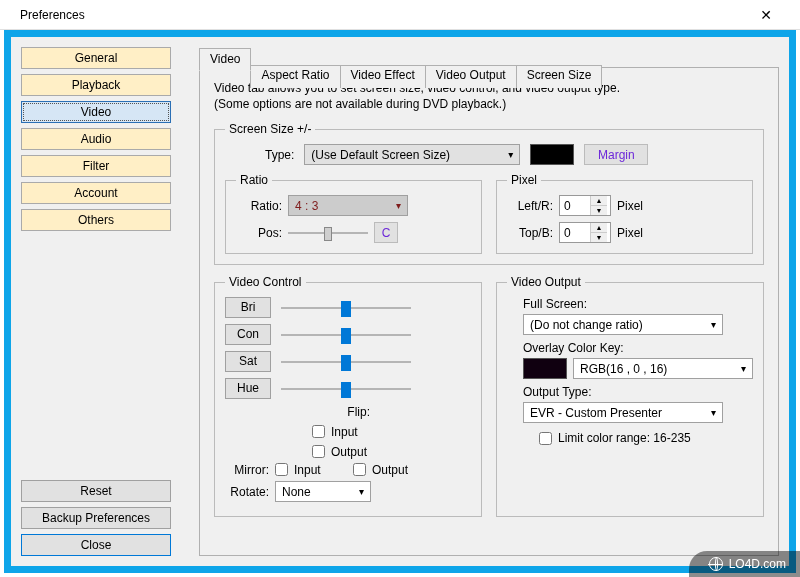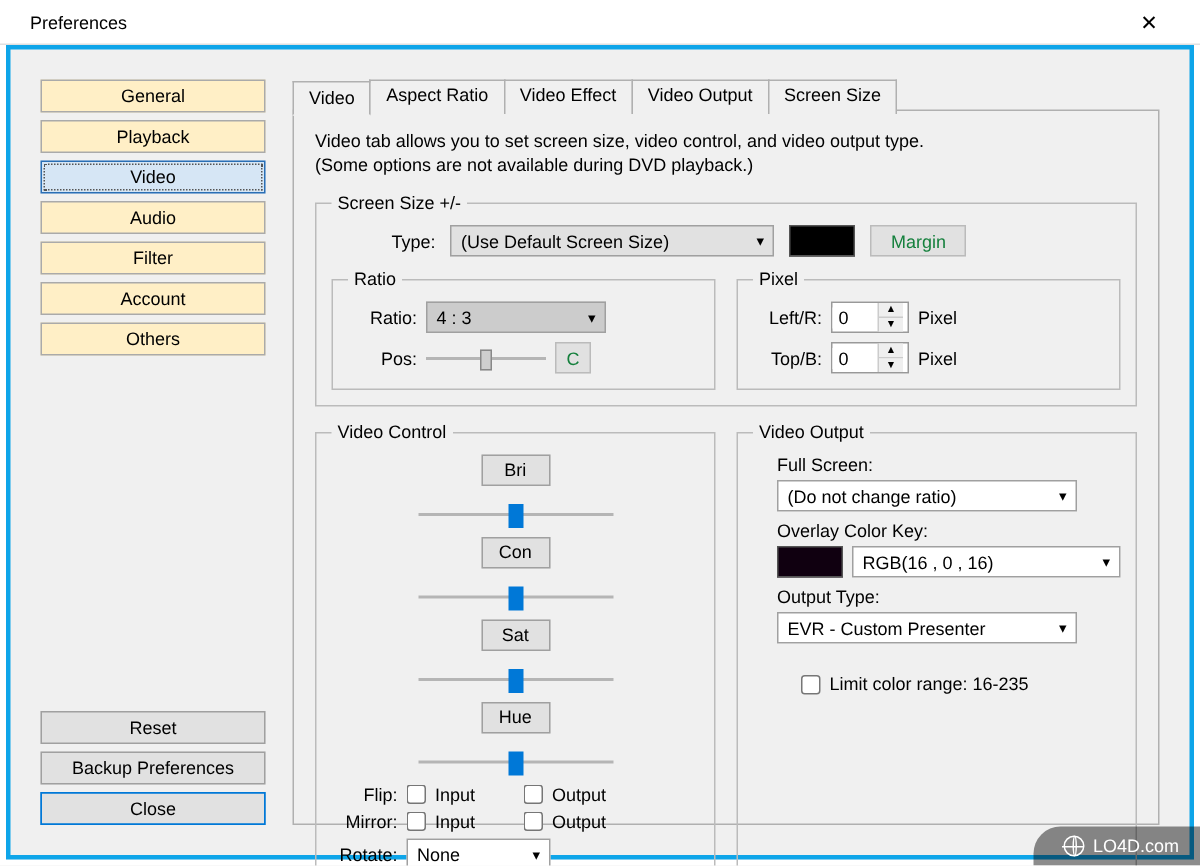--- a/index.html
+++ b/index.html
@@ -2,54 +2,54 @@
 <html><head>
 <meta charset="utf-8">
 <style>
 * { box-sizing: border-box; margin: 0; padding: 0; font-family: "Segoe UI", Tahoma, sans-serif; font-size: 12px; }
 body { background: #fff; width: 800px; height: 577px; position: relative; overflow: hidden; }
 
 .titlebar { height: 30px; display: flex; align-items: center; padding: 0 20px; border-bottom: 1px solid #e0e0e0; }
 .titlebar-title { font-size: 12px; }
 .titlebar-close { margin-left: auto; font-size: 14px; width: 28px; text-align: center; cursor: default; }
 
-.content { position: absolute; top: 30px; left: 4px; right: 4px; bottom: 4px; background: #f0f0f0; border: 3px solid #0ea5e9; padding: 20px; display: flex; gap: 18px; }
+.content { position: absolute; top: 30px; left: 4px; right: 4px; bottom: 4px; background: #f0f0f0; border: 7px solid #0ea5e9; padding: 10px; display: flex; gap: 28px; }
 
 .sidebar { width: 150px; display: flex; flex-direction: column; gap: 5px; }
 .nav-btn { height: 22px; background: #ffefc6; border: 1px solid #aaa; text-align: center; line-height: 20px; cursor: default; }
 .nav-btn.selected { background: #d6e6f5; border: 1px solid #2a6fb5; outline: 1px dotted #555; outline-offset: -3px; }
 .spacer { flex: 1; }
 .action-btn { height: 22px; background: #e1e1e1; border: 1px solid #a0a0a0; text-align: center; line-height: 20px; cursor: default; }
 .action-btn.focused { border: 1px solid #0078d7; outline: 1px solid #0078d7; outline-offset: -1px; }
 
 .main { flex: 1; position: relative; }
 
 .tabs { display: flex; gap: 0; position: relative; z-index: 2; }
 .tab { padding: 3px 10px 4px; border: 1px solid #b0b0b0; border-bottom: none; background: #f0f0f0; cursor: default; position: relative; top: 1px; margin-right: -1px; }
 .tab.active { background: #f0f0f0; z-index: 3; border-bottom: 1px solid #f0f0f0; }
-.tab:not(.active) { background: #f0f0f0; top: 0; padding-top: 2px; padding-bottom: 3px; }
+.tab:not(.active) { background: #f0f0f0; top: 18px; padding-top: 2px; padding-bottom: 3px; }
 
 .panel { border: 1px solid #b0b0b0; background: #f0f0f0; position: absolute; top: 20px; left: 0; right: 0; bottom: 0; padding: 12px 14px; }
 
 .desc { margin-bottom: 10px; line-height: 1.35; }
 
 fieldset { border: 1px solid #bbb; padding: 8px 10px 10px; margin-bottom: 10px; position: relative; }
 fieldset > legend { padding: 0 4px; background: #f0f0f0; }
 
 .row { display: flex; align-items: center; gap: 6px; margin-bottom: 6px; }
 .row:last-child { margin-bottom: 0; }
 .lbl { text-align: right; width: 46px; }
 
 .select { background: #e1e1e1; border: 1px solid #a0a0a0; height: 21px; display: flex; align-items: center; padding: 0 6px; position: relative; cursor: default; }
 .select .chev { margin-left: auto; font-size: 10px; }
 .select.white { background: #fff; }
-.select.disabled { background: #ccc; color: #000000; }
+.select.disabled { background: #ccc; color: #7f1d1d; }
 
 .btn { background: #e1e1e1; border: 1px solid #a0a0a0; height: 21px; padding: 0 10px; display: flex; align-items: center; justify-content: center; cursor: default; }
-.btn.disabled { color: #15803d; border-color: #bbb; }
+.btn.disabled { color: #6d28d9; border-color: #bbb; }
 
 .swatch { width: 44px; height: 21px; background: #000; border: 1px solid #555; }
 
 .screen-row { display: flex; align-items: center; gap: 10px; margin-left: 40px; }
 
 .ratio-pixel { display: flex; gap: 14px; }
 .ratio-pixel fieldset { flex: 1; }
 
 .slider { position: relative; width: 130px; height: 18px; }
 .slider-track { position: absolute; top: 8px; left: 0; right: 0; height: 2px; background: #b5b5b5; }
@@ -61,21 +61,21 @@
 
 .spin { display: flex; align-items: center; border: 1px solid #999; background: #fff; height: 21px; width: 52px; }
 .spin input { border: none; width: 30px; padding: 0 4px; font-size: 12px; outline: none; }
 .spin-btns { display: flex; flex-direction: column; width: 17px; border-left: 1px solid #ccc; }
 .spin-btns div { height: 9.5px; text-align: center; font-size: 7px; line-height: 9px; background: #efefef; cursor: default; }
 .spin-btns div:first-child { border-bottom: 1px solid #ccc; }
 
 .cols { display: flex; gap: 14px; }
 .cols > * { flex: 1; }
 
-.vc-row { display: flex; align-items: center; gap: 10px; margin-bottom: 6px; flex-direction: column; }
+.vc-row { display: flex; align-items: center; gap: 10px; margin-bottom: 6px; }
 .vc-btn { width: 46px; height: 21px; background: #e1e1e1; border: 1px solid #a0a0a0; text-align: center; line-height: 19px; cursor: default; }
 
 .check-row { display: flex; align-items: center; gap: 6px; margin-bottom: 4px; }
 .check-row .lbl2 { width: 44px; text-align: right; }
 .checkpair { display: flex; gap: 6px; align-items: flex-start; width: 72px; }
 .checkpair input { width: 13px; height: 13px; }
 
 .vo-row { margin-bottom: 4px; }
 .vo-lbl { margin-bottom: 3px; padding-left: 16px; }
 .vo-ctrl { padding-left: 16px; }
@@ -210,21 +210,21 @@
                 <div class="slider-thumb" style="left:60px;"></div>
               </div>
           </div>
           <div class="vc-row">
             <div class="vc-btn">Hue</div>
             <div class="slider">
                 <div class="slider-track"></div>
                 <div class="slider-thumb" style="left:60px;"></div>
               </div>
           </div>
-          <div class="check-row" style="margin-top:6px;">
+          <div class="check-row" style="margin-top:6px;flex-direction:column;">
             <span class="lbl2">Flip:</span>
             <div class="checkpair">
                 <input type="checkbox" style="">
                 <span>Input</span>
               </div>
             <div class="checkpair">
                 <input type="checkbox" style="">
                 <span>Output</span>
               </div>
           </div>
@@ -271,21 +271,21 @@
           </div>
           <div class="vo-row" style="margin-top:6px;">
             <div class="vo-lbl">Output Type:</div>
             <div class="vo-ctrl">
               <div class="select white" style="width:200px;">
                 <span>EVR - Custom Presenter</span>
                 <span class="chev">▾</span>
               </div>
             </div>
           </div>
-          <div class="vo-row" style="margin-top:20px;">
+          <div class="vo-row" style="margin-top:8px;">
             <div class="vo-ctrl" style="display:flex;align-items:center;gap:6px;padding-left:32px;">
               <input type="checkbox" style="">
               <span>Limit color range: 16-235</span>
             </div>
           </div>
         </fieldset>
       </div>
     </div>
   </div>
 </div>

